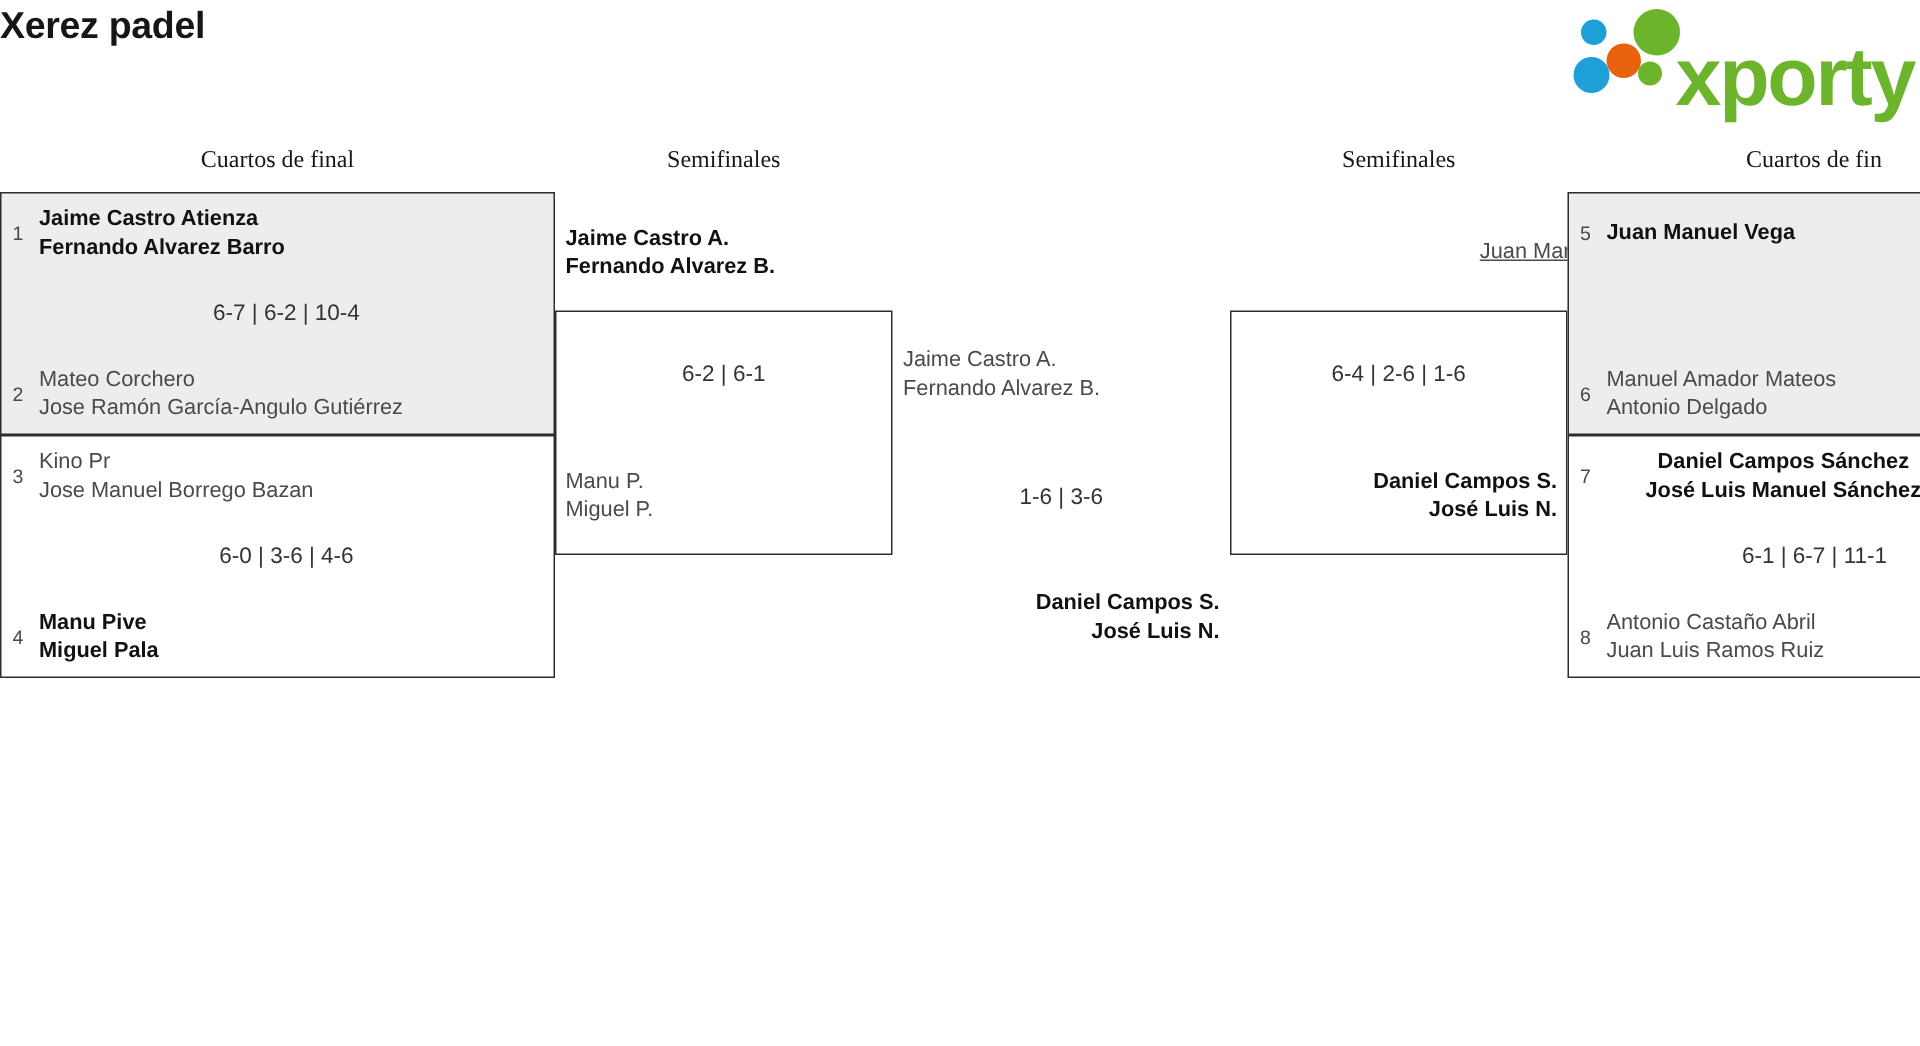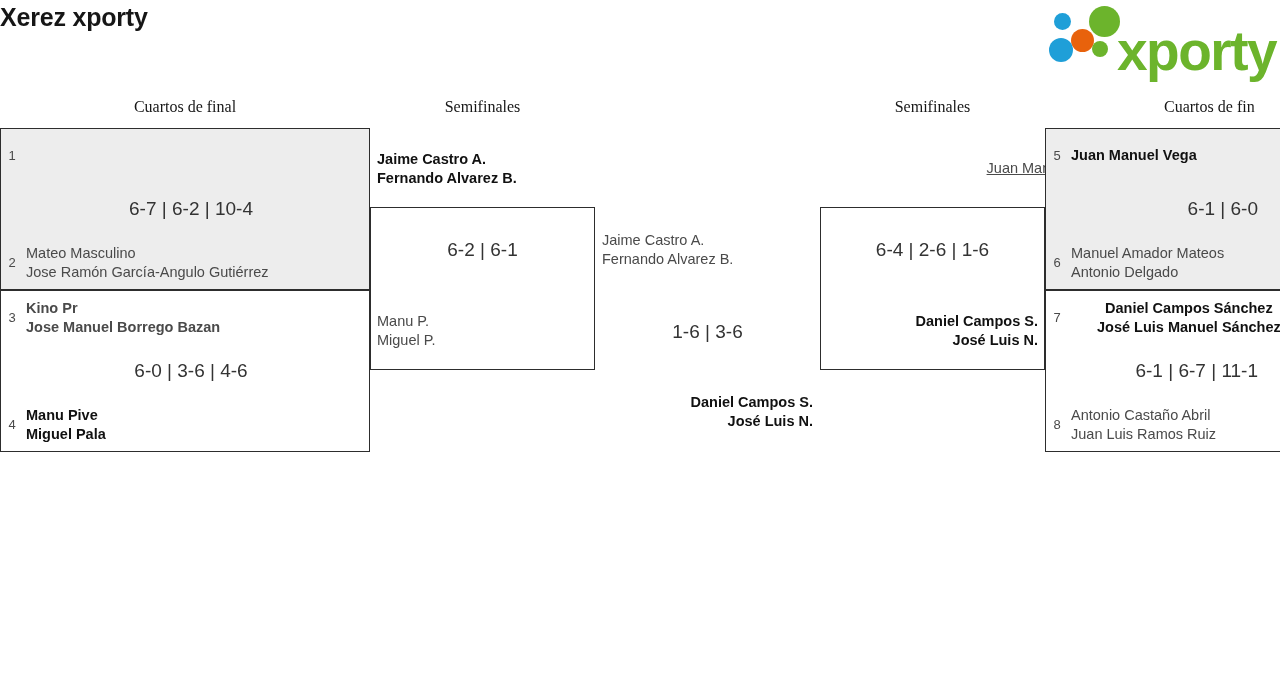--- a/index.html
+++ b/index.html
@@ -32,60 +32,64 @@
   .match-box { position: absolute; border: 1px solid #2d2d2d; background: #ffffff; }
   .match-box.shaded { background: #ededed; }
 
   .team { position: absolute; font-size: 14.5px; line-height: 19px; color: #4a4a4a; white-space: nowrap; }
   .team.win { color: #111111; font-weight: 700; }
   .team.right { text-align: right; }
   .team-line { display: block; }
 
   .seed { position: absolute; font-size: 13px; line-height: 17px; color: #4a4a4a; text-align: center; width: 16px; }
 
-  .score { position: absolute; font-size: 19px; line-height: 19px; color: #333333; white-space: nowrap; }
+  .score { position: absolute; font-size: 15px; line-height: 19px; color: #333333; white-space: nowrap; }
   .score.right { text-align: right; }
 </style>
 </head>
 <body>
 
 <div id="root">
 
   <div class="title-block">
-    <div class="title-line">Xerez xporty</div>
+    <div class="title-line">Xerez padel</div>
   </div>
 
   <div class="logo">
     <div class="logo-dots">
       <span class="dot" style="left:9px; top:10px; width:17px; height:17px; background:#1f9fd8;"></span>
       <span class="dot" style="left:26px; top:26px; width:23px; height:23px; background:#e8620c;"></span>
       <span class="dot" style="left:44px; top:3px; width:31px; height:31px; background:#6cb42c;"></span>
       <span class="dot" style="left:47px; top:38px; width:16px; height:16px; background:#6cb42c;"></span>
       <span class="dot" style="left:4px; top:35px; width:24px; height:24px; background:#1f9fd8;"></span>
     </div>
     <div class="logo-word">xporty</div>
   </div>
 
   <div class="round-head" style="left:0px; width:370px;">Cuartos de final</div>
   <div class="round-head" style="left:370px; width:225px;">Semifinales</div>
   <div class="round-head" style="left:820px; width:225px;">Semifinales</div>
   <div class="round-head" style="left:1045px; width:355px; text-align:left; padding-left:119px;">Cuartos de fin</div>
 
   <div class="match-box shaded" style="left:0px; top:128px; width:370px; height:162px;"></div>
   <div class="seed" style="left:4px; top:147px;">1</div>
+  <div class="team win" style="left:26px; top:137px;">
+    <span class="team-line">Jaime Castro Atienza</span>
+    <span class="team-line">Fernando Alvarez Barro</span>
+  </div>
   <div class="score" style="left:26px; top:199px; width:330px; text-align:center;">6-7 | 6-2 | 10-4</div>
   <div class="seed" style="left:4px; top:254px;">2</div>
   <div class="team" style="left:26px; top:244px;">
-    <span class="team-line">Mateo Masculino</span>
+    <span class="team-line">Mateo Corchero</span>
     <span class="team-line">Jose Ramón García-Angulo Gutiérrez</span>
   </div>
 
   <div class="match-box" style="left:0px; top:290px; width:370px; height:162px;"></div>
   <div class="seed" style="left:4px; top:309px;">3</div>
-  <div class="team" style="left:26px; top:299px;font-weight:bold;">
+  <div class="team" style="left:26px; top:299px;">
     <span class="team-line">Kino Pr</span>
     <span class="team-line">Jose Manuel Borrego Bazan</span>
   </div>
   <div class="score" style="left:26px; top:361px; width:330px; text-align:center;">6-0 | 3-6 | 4-6</div>
   <div class="seed" style="left:4px; top:416px;">4</div>
   <div class="team win" style="left:26px; top:406px;">
     <span class="team-line">Manu Pive</span>
     <span class="team-line">Miguel Pala</span>
   </div>
 
@@ -118,21 +122,20 @@
   <div class="team win right" style="left:827px; top:312px; width:211px;">
     <span class="team-line">Daniel Campos S.</span>
     <span class="team-line">José Luis N.</span>
   </div>
 
   <div class="match-box shaded" style="left:1045px; top:128px; width:355px; height:162px;"></div>
   <div class="seed" style="left:1049px; top:147px;">5</div>
   <div class="team win" style="left:1071px; top:146px;">
     <span class="team-line">Juan Manuel Vega</span>
   </div>
-  <div class="score right" style="left:1055px; top:199px; width:203px;">6-1 | 6-0</div>
   <div class="seed" style="left:1049px; top:254px;">6</div>
   <div class="team" style="left:1071px; top:244px;">
     <span class="team-line">Manuel Amador Mateos</span>
     <span class="team-line">Antonio Delgado</span>
   </div>
 
   <div class="match-box" style="left:1045px; top:290px; width:355px; height:162px;"></div>
   <div class="seed" style="left:1049px; top:309px;">7</div>
   <div class="team win" style="left:1097px; top:299px;text-align:center;">
     <span class="team-line">Daniel Campos Sánchez</span>

